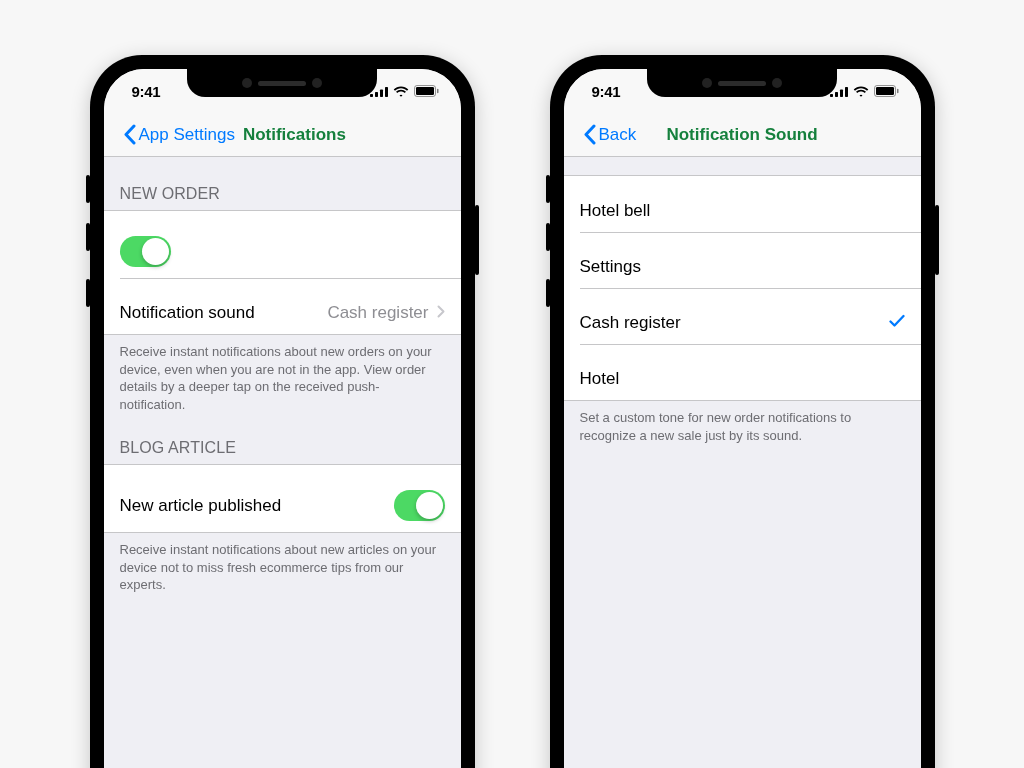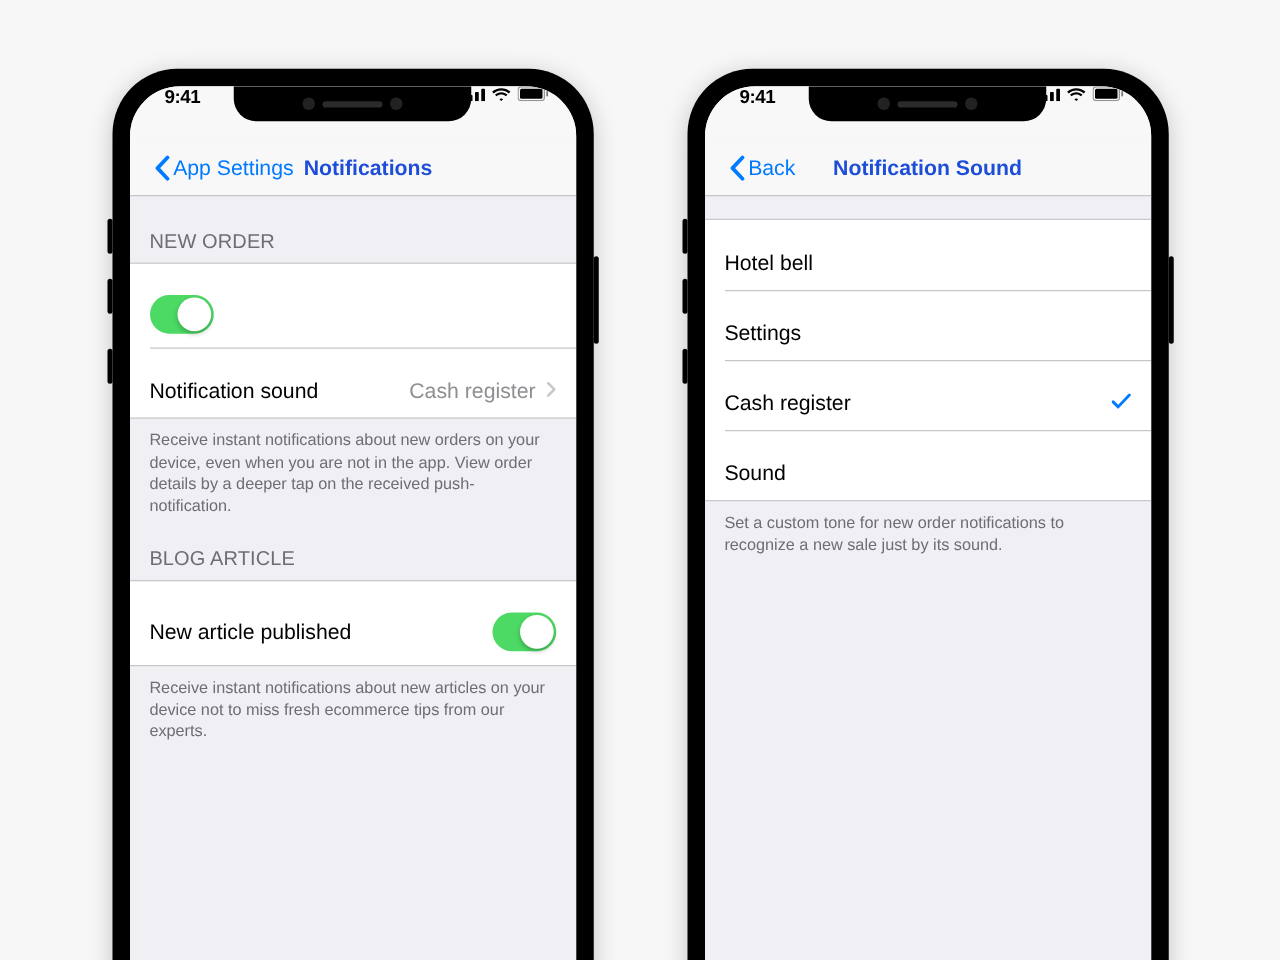--- a/index.html
+++ b/index.html
@@ -77,21 +77,21 @@
     background: #2b2b2b;
     border-radius: 3px;
   }
   .camera { width: 10px; height: 10px; background: #222; border-radius: 50%; }
 
   
   .status-bar {
     height: 44px;
     display: flex;
     justify-content: space-between;
-    align-items: flex-start;
+    align-items: center;
     padding: 0 22px 0 28px;
     background: #f8f8f8;
     font-size: 15px;
     font-weight: 600;
   }
   .status-time { letter-spacing: -0.3px; }
   .status-right { display: flex; align-items: center; gap: 5px; }
   .signal-icon svg, .wifi-icon svg, .battery-icon svg { display: block; }
 
   
@@ -108,21 +108,21 @@
     align-items: center;
     color: #007aff;
     font-size: 17px;
     padding-left: 19px;
     cursor: pointer;
   }
   .nav-back svg { margin-right: 3px; }
   .nav-title {
     font-size: 17px;
     font-weight: 600;
-    color: #1d4ed8;
+    color: #15803d;
   }
   .nav .nav-title.follow { margin-left: 8px; }
   .nav .nav-title.center {
     position: absolute;
     left: 50%;
     transform: translateX(-50%);
   }
 
   
   .content {
@@ -338,19 +338,19 @@
           <div class="cell">
             <span class="cell-label">Settings</span>
           </div>
           <div class="cell">
             <span class="cell-label">Cash register</span>
             <span class="checkmark"><svg width="16" height="14" viewBox="0 0 16 14">
                 <path fill="none" stroke="#007aff" stroke-width="2.3" stroke-linecap="round" stroke-linejoin="round" d="M1.5 7.5 5.5 11.5 14.5 2"></path>
               </svg></span>
           </div>
           <div class="cell">
-            <span class="cell-label">Sound</span>
+            <span class="cell-label">Hotel</span>
           </div>
         </div>
       <div class="footer-text">Set a custom tone for new order notifications to recognize a new sale just by its sound.</div>
     </div>
   </div>
 </div>
 
 </body></html>

